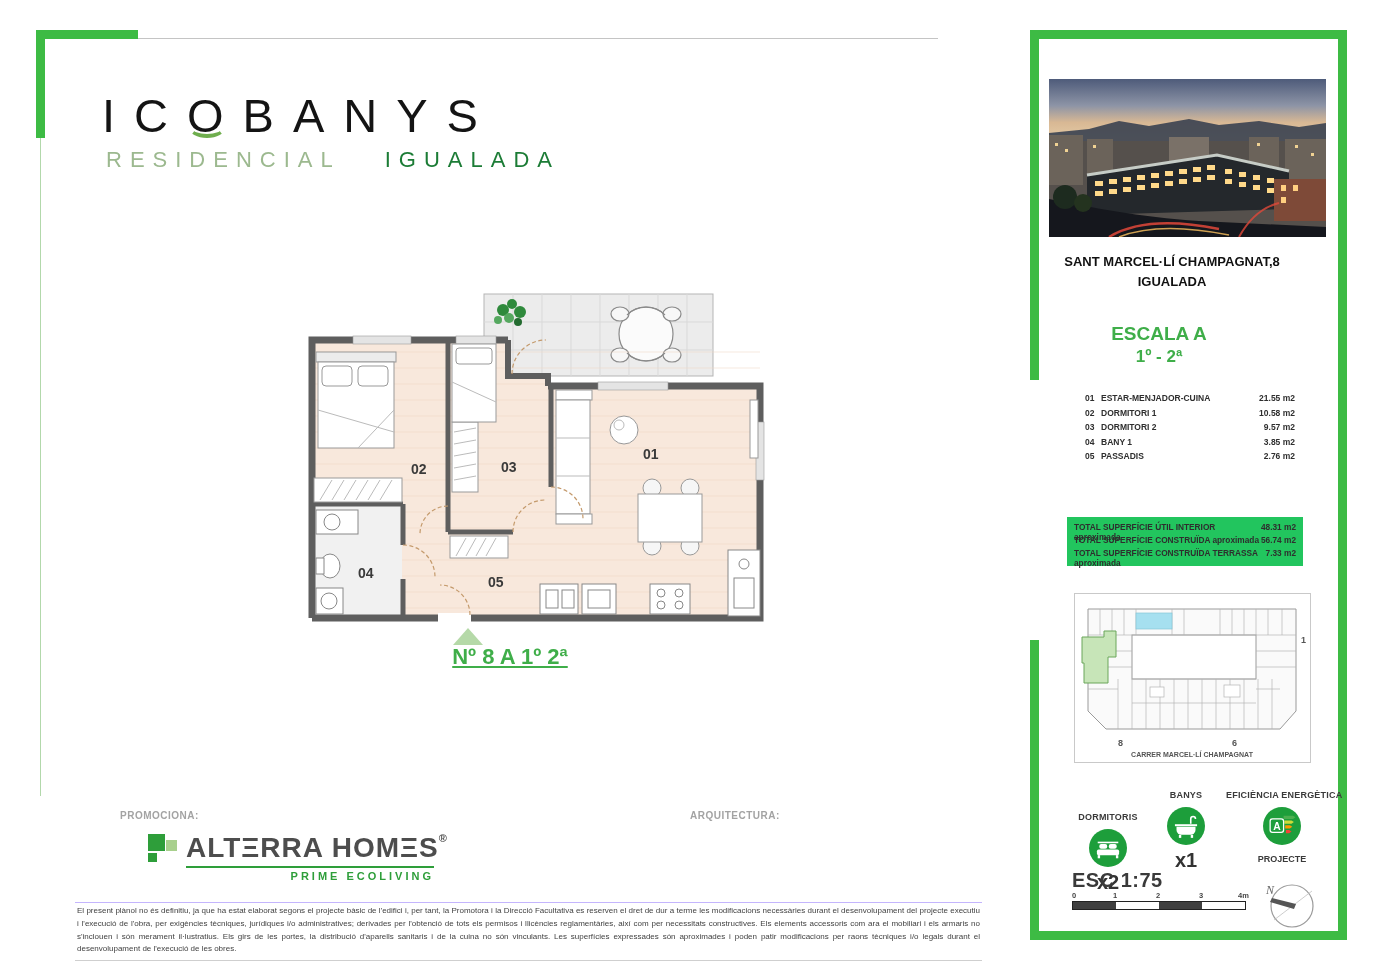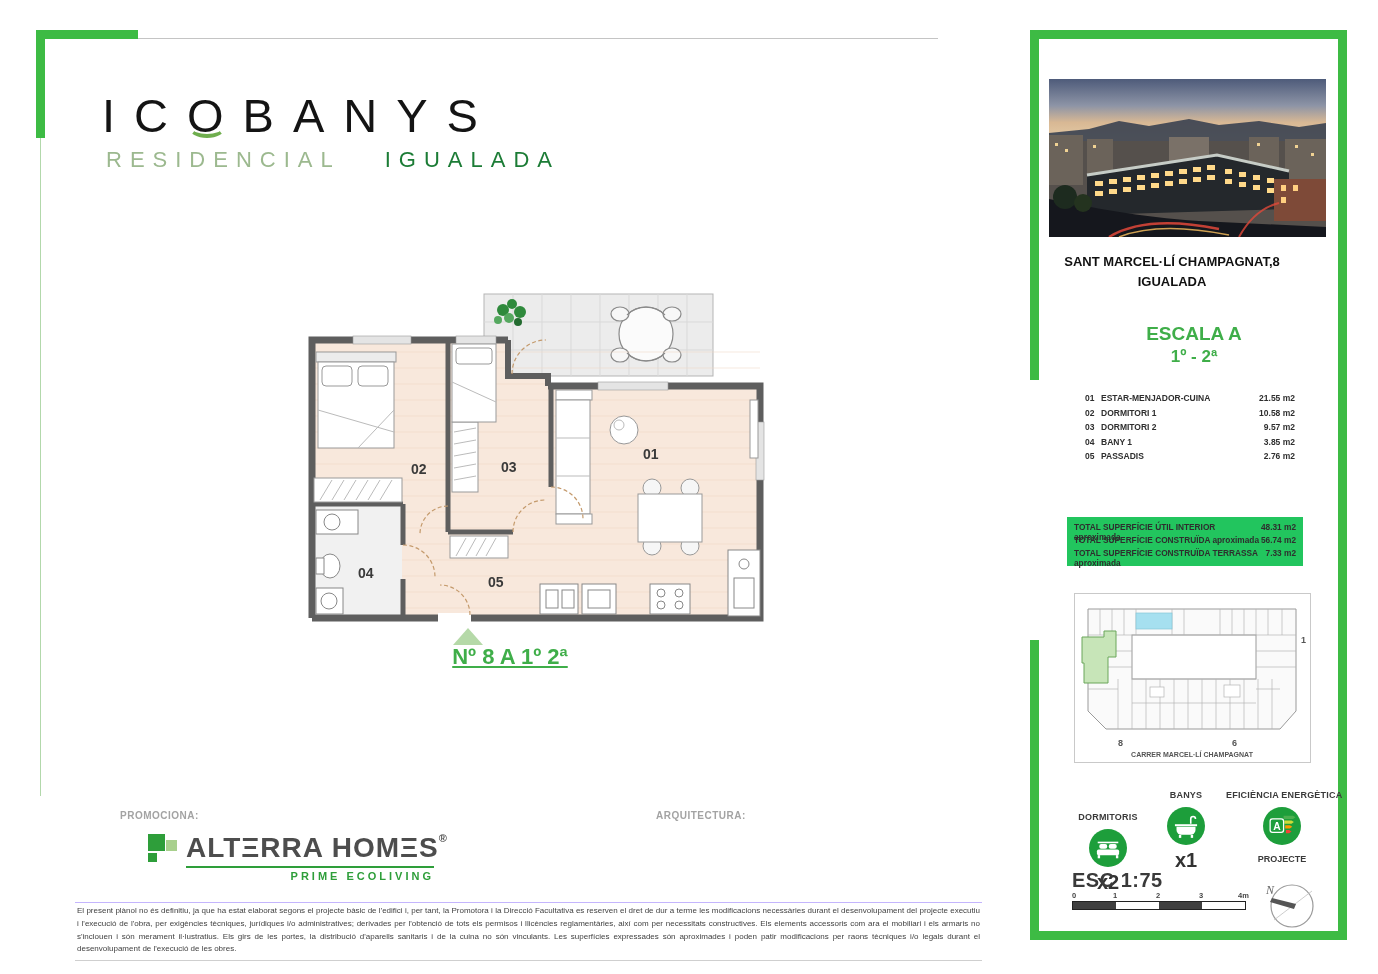--- a/index.html
+++ b/index.html
@@ -27,21 +27,21 @@
   .floorplan{left:298px;top:282px;width:470px;height:400px;}
   .marker-tri{left:453px;top:628px;width:0;height:0;
       border-left:15px solid transparent;border-right:15px solid transparent;
       border-bottom:17px solid #b5d9a8;}
   .marker-label{left:420px;top:644px;width:180px;text-align:center;
       font-size:22px;font-weight:700;color:#3fae49;text-decoration:underline;}
 
   
   .label-gray{font-size:10px;font-weight:700;letter-spacing:.5px;color:#a3a3a3;}
   .promo-label{left:120px;top:810px;}
-  .arch-label{left:656px;top:810px;}
+  .arch-label{left:690px;top:810px;}
   .alterra{left:148px;top:832px;width:300px;}
   .alterra-top{display:flex;align-items:flex-end;gap:8px;}
   .alterra-mark{position:relative;width:30px;height:30px;}
   .alterra-mark .sq1{position:absolute;left:0;top:0;width:17px;height:17px;background:#2e9e3a;}
   .alterra-mark .sq2{position:absolute;left:18px;top:6px;width:11px;height:11px;background:#a8d08d;}
   .alterra-mark .sq3{position:absolute;left:0;top:19px;width:9px;height:9px;background:#2e9e3a;}
   .alterra-name{font-size:28px;font-weight:700;color:#4d4d4d;letter-spacing:1px;white-space:nowrap;}
   .alterra-reg{font-size:11px;font-weight:700;color:#4d4d4d;vertical-align:top;}
   .alterra-rule{margin-left:38px;margin-top:2px;width:248px;height:2px;background:#2e9e3a;}
   .alterra-tag{margin-left:38px;margin-top:2px;width:248px;text-align:right;
@@ -58,21 +58,21 @@
   .fr-right{left:1338px;top:30px;width:9px;height:910px;}
   .fr-bottom{left:1030px;top:931px;width:316px;height:9px;}
   .fr-left-a{left:1030px;top:30px;width:9px;height:350px;}
   .fr-left-b{left:1030px;top:640px;width:9px;height:300px;}
 
   .photo{left:1049px;top:79px;width:277px;height:158px;}
 
   .address{left:1040px;top:252px;width:264px;text-align:center;
       font-size:13px;font-weight:700;color:#111;line-height:20px;}
   .escala{left:1040px;top:322px;width:238px;text-align:center;
-      font-size:19px;font-weight:700;color:#3fae49;line-height:23px;padding-left:35px;}
+      font-size:19px;font-weight:700;color:#3fae49;line-height:23px;}
   .floors{font-size:17px;}
 
   .roomlist{left:1085px;top:393px;width:210px;}
   .roomrow{display:flex;align-items:baseline;height:14.5px;font-size:8.5px;font-weight:700;color:#2e2e2e;}
   .roomrow .num{width:16px;}
   .roomrow .nm{flex:1;}
   .roomrow .ar{text-align:right;}
 
   .totals{left:1067px;top:517px;width:236px;background:#22c55e;padding:5px 7px 5px 7px;box-sizing:border-box;}
   .totrow{display:flex;align-items:baseline;height:13px;font-size:8.3px;font-weight:700;color:#2e2e2e;}

